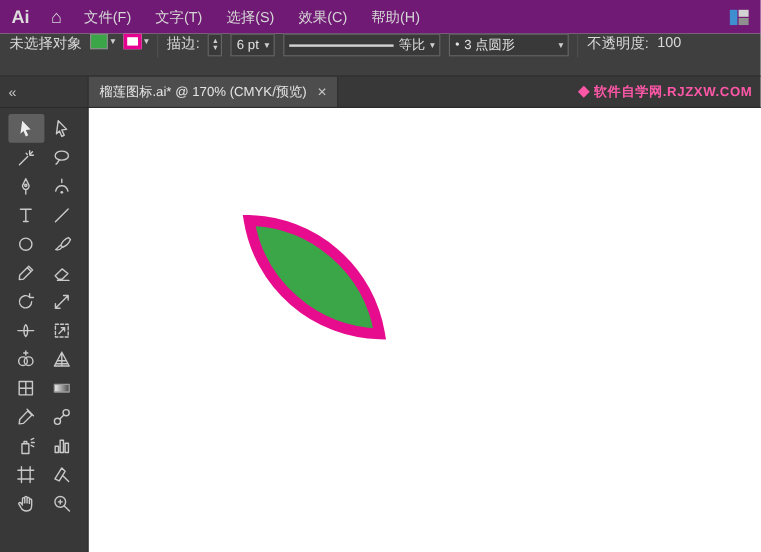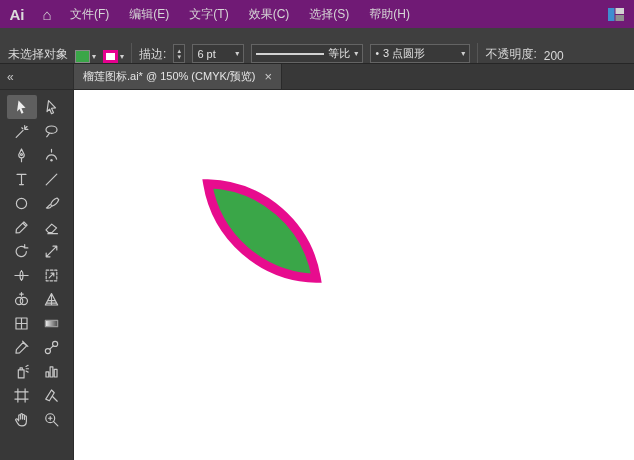--- a/index.html
+++ b/index.html
@@ -8,31 +8,31 @@
 
   
   .menubar{height:28px;background:#701a75;display:flex;align-items:center;color:#d6d6d6;font-size:12px;}
   .logo{width:34px;text-align:center;font-size:15px;font-weight:bold;color:#dcdcdc;}
   .home{width:26px;text-align:center;font-size:15px;color:#d6d6d6;}
   .menu-item{padding:0 10px;line-height:28px;white-space:nowrap;}
   .mb-spacer{flex:1;}
   .workspace-icon{margin-right:10px;display:flex;align-items:center;}
 
   
-  .controlbar{height:36px;background:#3f3f3f;border-bottom:1px solid #262626;display:flex;align-items:flex-end;gap:7px;padding-left:8px;color:#d9d9d9;font-size:12px;overflow:hidden;white-space:nowrap;}
+  .controlbar{height:36px;background:#3f3f3f;border-bottom:1px solid #262626;display:flex;align-items:flex-start;gap:7px;padding-left:8px;color:#d9d9d9;font-size:12px;overflow:hidden;white-space:nowrap;}
   .swatch-group{display:flex;align-items:center;gap:2px;}
   .fill-swatch{width:15px;height:13px;border:1px solid #8a8a8a;display:inline-block;background:#3aa648;}
   .stroke-swatch{width:15px;height:13px;border:3px solid #e6008f;background:#fff;display:inline-block;}
   .dd{font-size:8px;color:#cfcfcf;line-height:1;}
   .sep{width:1px;height:20px;background:#2e2e2e;border-right:1px solid #565656;}
   .stepper{width:12px;height:19px;border:1px solid #646464;background:#393939;display:flex;flex-direction:column;align-items:center;justify-content:center;line-height:6px;font-size:7px;color:#ccc;}
   .combo{height:19px;border:1px solid #646464;background:#393939;display:flex;align-items:center;gap:4px;padding:0 4px;font-size:11px;color:#e2e2e2;flex:none;}
   .combo .dd{margin-left:auto;}
-  .combo.weight{width:52px;}
-  .combo.profile{width:112px;}
+  .combo.weight{width:37px;}
+  .combo.profile{width:131px;}
   .combo.brush{width:100px;}
   .line-preview{flex:1;height:2px;background:#d2d2d2;}
   .bullet{font-size:10px;}
   .opacity-value{font-size:12px;}
 
   
   .tabbar{height:26px;background:#383838;display:flex;align-items:stretch;border-bottom:1px solid #2a2a2a;}
   .tools-header{width:74px;flex:none;display:flex;align-items:center;padding-left:7px;color:#c6c6c6;font-size:12px;border-right:1px solid #2e2e2e;background:#383838;}
   .tab{display:flex;align-items:center;gap:9px;padding:0 9px;background:#4d4d4d;color:#e4e4e4;font-size:11px;border-right:1px solid #2a2a2a;white-space:nowrap;}
   .tab-close{font-size:13px;color:#c9c9c9;}
@@ -51,24 +51,23 @@
 </style>
 </head>
 <body>
 
 <div class="app-window">
 
   <div class="menubar">
     <div class="logo">Ai</div>
     <div class="home">⌂</div>
     <div class="menu-item">文件(F)</div>
-    <div class="menu-item">编辑(E)</div>
     <div class="menu-item">文字(T)</div>
+    <div class="menu-item">选择(S)</div>
     <div class="menu-item">效果(C)</div>
-    <div class="menu-item">选择(S)</div>
     <div class="menu-item">帮助(H)</div>
     <div class="mb-spacer"></div>
     <div class="workspace-icon">
       <svg width="16" height="13" viewBox="0 0 16 13">
         <rect x="0" y="0" width="6.5" height="13" fill="#3e8ed0"></rect>
         <rect x="7.5" y="0" width="8.5" height="6" fill="#d2d2d2"></rect>
         <rect x="7.5" y="7" width="8.5" height="6" fill="#8f8f8f"></rect>
       </svg>
     </div>
   </div>
@@ -98,30 +97,34 @@
       <span>等比</span>
       <span class="dd">▾</span>
     </div>
     <div class="combo brush">
       <span class="bullet">•</span>
       <span>3 点圆形</span>
       <span class="dd">▾</span>
     </div>
     <div class="sep"></div>
     <span class="label">不透明度:</span>
-    <span class="opacity-value">200</span>
+    <span class="opacity-value">100</span>
   </div>
 
   <div class="tabbar">
     <div class="tools-header">
       <span>«</span>
     </div>
     <div class="tab">
-      <span class="tab-title">榴莲图标.ai* @ 150% (CMYK/预览)</span>
+      <span class="tab-title">榴莲图标.ai* @ 170% (CMYK/预览)</span>
       <span class="tab-close">×</span>
+    </div>
+    <div class="tab-rest">
+      <span class="wm-diamond" style="background: rgb(255, 87, 168);"></span>
+      <span class="watermark" style="color: rgb(255, 87, 168);">软件自学网.RJZXW.COM</span>
     </div>
   </div>
 
   <div class="main">
     <div class="toolbar">
       <div class="tool-grid" id="tool-grid">
           <div class="tool active">
             <svg viewBox="0 0 16 16" width="17" height="17" fill="none" stroke="#c9c9c9" stroke-width="1.1" stroke-linecap="round" stroke-linejoin="round">
               <path d="M5.2 1.5l6.6 6.8-3.8.4 1.9 4.2-1.9.9-1.8-4.3-2.4 2.3z" fill="#ededed" stroke="none"></path>
             </svg>

